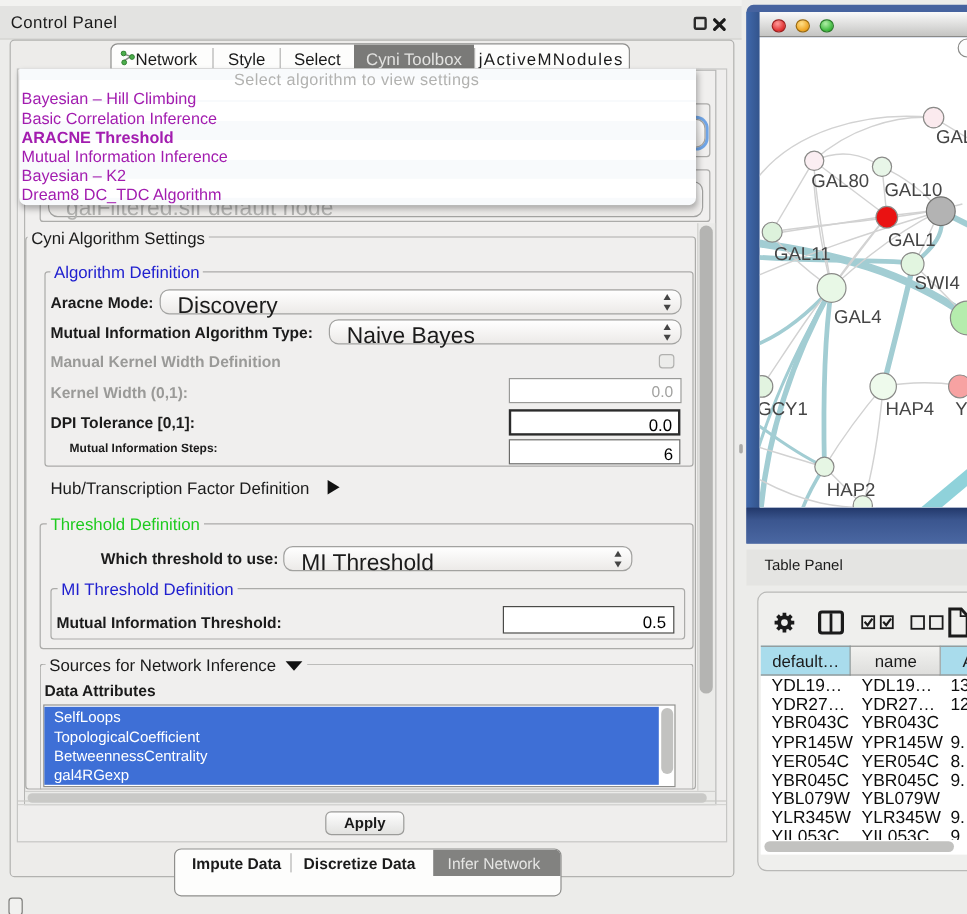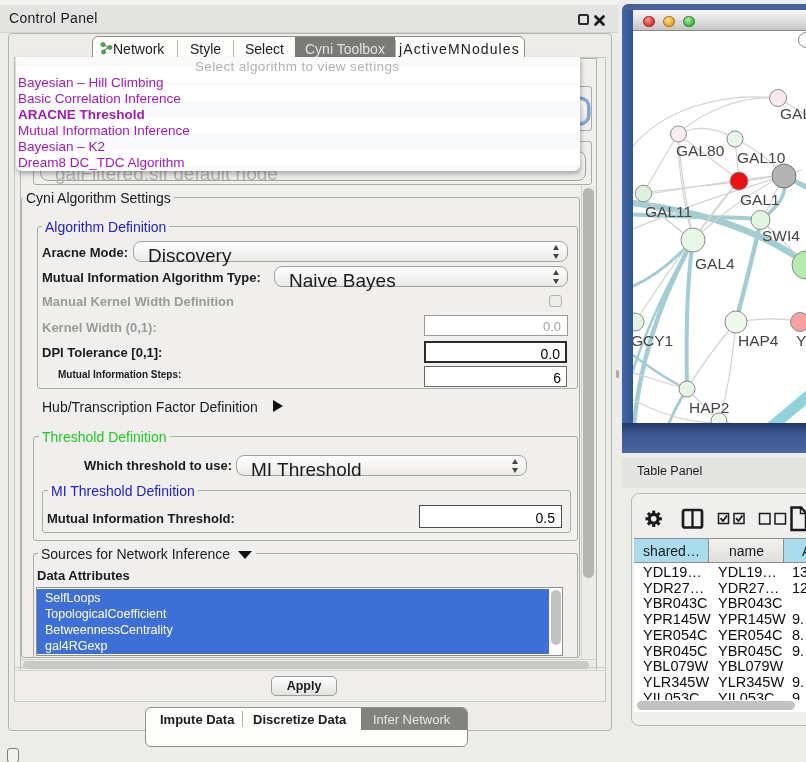--- a/index.html
+++ b/index.html
@@ -269,21 +269,21 @@
 
     <path d="M151.5 3.5 L161 3.5 L166 9 L166 26 L151.5 26 Z" stroke-width="2.5"></path>
     <path d="M160.5 4 L160.5 9.5 L166 9.5" stroke-width="1.5"></path>
   </g>
 </svg>
 
 <div class="abs" style="left:634px;top:538px;width:172px;height:174px;background:#fff;"></div>
 <div class="abs" style="left:634px;top:538px;width:75px;height:25px;background:#a9dcec;border:1px solid #8e8e8c;border-left:none;"></div>
 <div class="abs" style="left:709px;top:538px;width:75px;height:25px;background:linear-gradient(#f2f2f0,#dededc);border:1px solid #8e8e8c;border-left:none;"></div>
 <div class="abs" style="left:784px;top:538px;width:22px;height:25px;background:#a9dcec;border:1px solid #8e8e8c;border-left:none;border-right:none;"></div>
-<div class="abs" style="left:634px;top:543px;width:75px;text-align:center;font-size:14px;">shared…</div>
+<div class="abs" style="left:634px;top:543px;width:75px;text-align:center;font-size:14px;">default…</div>
 <div class="abs" style="left:709px;top:543px;width:75px;text-align:center;font-size:14px;">name</div>
 <div class="abs" style="left:802px;top:543px;font-size:14px;">A</div>
 <div class="abs" style="left:643px;top:565px;font-size:14.5px;line-height:15.7px;color:#0c0c0c;">YDL19…<br>YDR27…<br>YBR043C<br>YPR145W<br>YER054C<br>YBR045C<br>YBL079W<br>YLR345W<br>YIL053C</div>
 <div class="abs" style="left:718px;top:565px;font-size:14.5px;line-height:15.7px;color:#0c0c0c;">YDL19…<br>YDR27…<br>YBR043C<br>YPR145W<br>YER054C<br>YBR045C<br>YBL079W<br>YLR345W<br>YIL053C</div>
 <div class="abs" style="left:792px;top:565px;font-size:14.5px;line-height:15.7px;color:#0c0c0c;">13<br>12<br><br>9.<br>8.<br>9.<br><br>9.<br>9.</div>
 
 <div class="abs" style="left:634px;top:700px;width:172px;height:12px;background:#ffffff;"></div>
 <div class="abs" style="left:637px;top:701px;width:158px;height:9px;background:#c2c2c0;border-radius:4.5px;"></div>
 
 <div class="abs" style="left:7px;top:748px;width:12px;height:15px;border:1.5px solid #7d7d7b;border-radius:3px;background:#f1f1ef;"></div>

